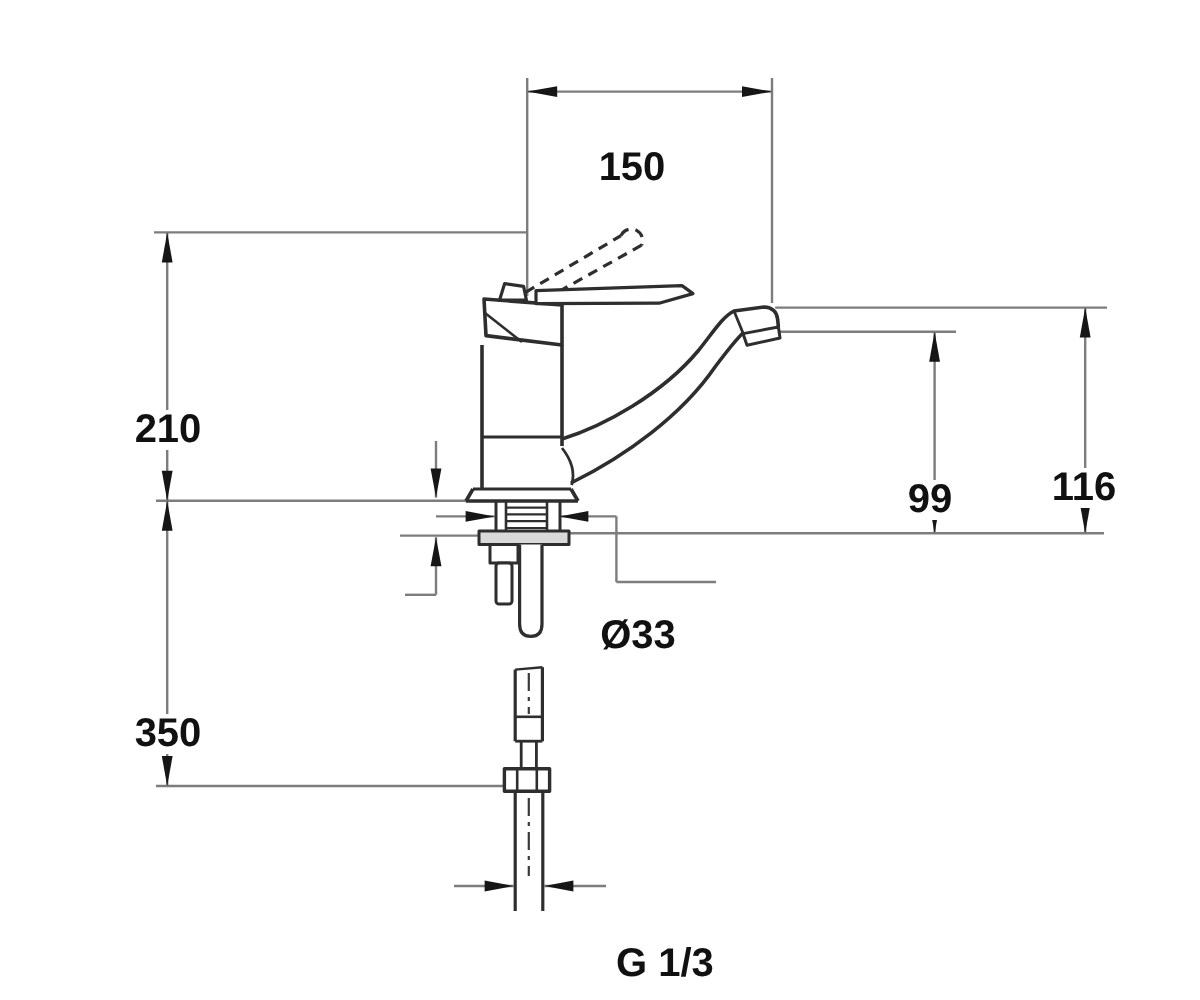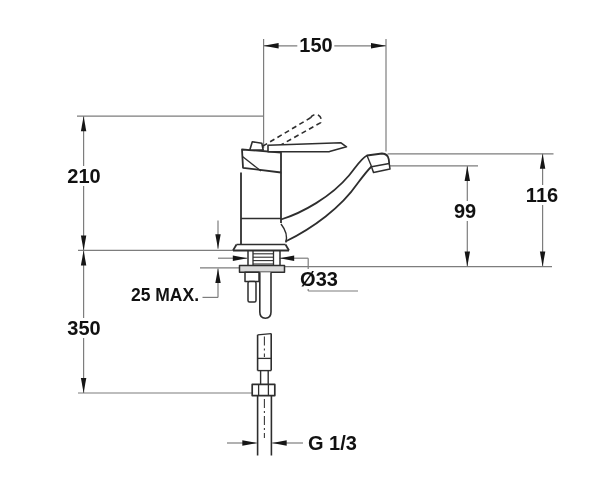--- a/index.html
+++ b/index.html
@@ -15,20 +15,21 @@
     position:absolute;
     font-family:"Liberation Sans", sans-serif;
     font-weight:bold;
     font-size:20px;
     color:#111111;
     background:#ffffff;
     padding:0 2px;
     white-space:nowrap;
     transform:translate(-50%,-50%);
     line-height:1;
+    margin-top:39px;
   }
   .lbl-small{font-size:17.5px;transform:translate(-100%,-50%);}
   .lbl-left{transform:translate(0,-50%);}
 </style>
 </head>
 <body>
 
 <div class="stage">
   <svg width="600" height="500" viewBox="0 0 600 500">
 
@@ -150,17 +151,16 @@
         <path d="M264.4,336.5 V357"></path>
         <path d="M264.4,399 V438"></path>
       </g>
     </g>
   </svg>
 
   <div class="lbl" style="left:316px;top:45px">150</div>
   <div class="lbl" style="left:84px;top:176px">210</div>
   <div class="lbl" style="left:84px;top:328px">350</div>
   <div class="lbl" style="left:465px;top:211px">99</div>
-  <div class="lbl" style="left:542px;top:195px">116</div>
-  <div class="lbl lbl-small" style="left:201px;top:296px">25 MAX.</div>
+  <div class="lbl" style="left:542px;top:205px">116</div>
   <div class="lbl" style="left:319px;top:279px">Ø33</div>
   <div class="lbl lbl-left" style="left:306px;top:443px">G 1/3</div>
 </div>
 
 </body></html>

